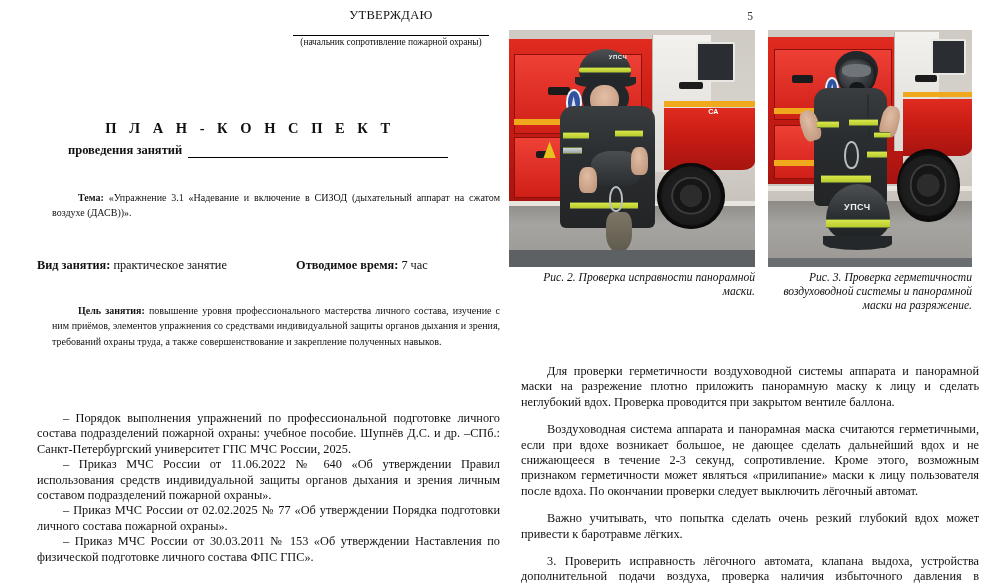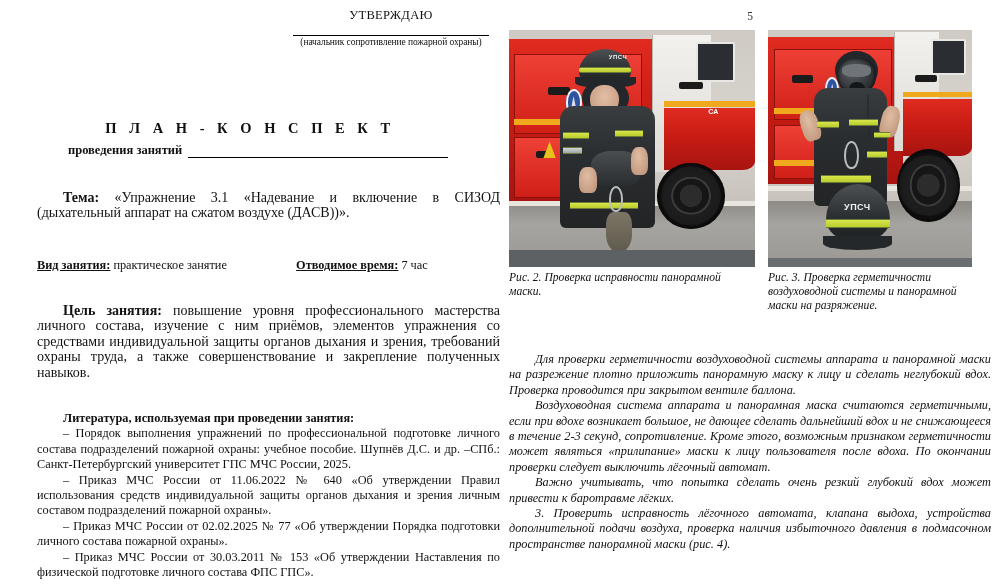--- a/index.html
+++ b/index.html
@@ -100,40 +100,40 @@
     border-bottom: 1px solid #000;
     height: 12px;
   }
 
   .body-left {
     position: absolute;
     left: 37px; top: 190px;
     width: 463px;
   }
   .para {
-    font-size: 14px;
+    font-size: 10px;
     line-height: 15.4px;
     text-align: justify;
-    margin: 0 0 0 0;
+    margin: 0 0 0 15px;
     text-indent: 26px;
     hyphens: none;
   }
   .para b { font-weight: bold; }
 
   .two-field {
     position: absolute;
     left: 37px; top: 258px;
     width: 463px;
     font-size: 12.3px;
   }
   .two-field .fl {
     display: inline-block;
     width: 256px;
   }
-  .two-field b { font-weight: bold; text-decoration: underline; }
+  .two-field b { font-weight: bold; }
 
   .lit-head {
     font-size: 12.3px;
     font-weight: bold;
     text-indent: 26px;
     line-height: 15.4px;
   }
   .lit-item {
     font-size: 12.3px;
     line-height: 15.4px;
@@ -326,37 +326,36 @@
     position: absolute;
     left: 9px; top: 271px;
     width: 482px;
     display: flex;
     gap: 13px;
   }
   .cap {
     font-style: italic;
     font-size: 11.6px;
     line-height: 14.2px;
-    text-align: left;
+    text-align: right;
   }
   .cap.one { width: 246px; }
   .cap.two { width: 204px; }
 
   .body-right {
     position: absolute;
     left: 9px; top: 352px;
     width: 482px;
   }
   .para-r {
     font-size: 12.3px;
     line-height: 15.4px;
     text-align: justify;
     text-indent: 26px;
-    margin: 0;
-    font-style: italic;
+    margin: 12px;
   }
 </style>
 </head>
 <body>
 
 <div class="page">
 
   <div class="col-left">
 
     <div class="approve-block">
@@ -393,21 +392,20 @@
     </div>
 
     <div style="position:absolute; left:37px; top:303px; width:463px;">
       <p class="para">
         <b>Цель занятия:</b>
         <span>повышение уровня профессионального мастерства личного состава, изучение с ним приёмов, элементов упражнения со средствами индивидуальной защиты органов дыхания и зрения, требований охраны труда, а также совершенствование и закрепление полученных навыков.</span>
       </p>
     </div>
 
     <div style="position:absolute; left:37px; top:411px; width:463px;">
-      <div class="lit-head">Литература, используемая при проведении занятия:</div>
       <div class="lit-item">– Порядок выполнения упражнений по профессиональной подготовке личного состава подразделений пожарной охраны: учебное пособие. Шупнёв Д.С. и др. –СПб.: Санкт-Петербургский университет ГПС МЧС России, 2025.</div>
       <div class="lit-item">– Приказ МЧС России от 11.06.2022 № 640 «Об утверждении Правил использования средств индивидуальной защиты органов дыхания и зрения личным составом подразделений пожарной охраны».</div>
       <div class="lit-item">– Приказ МЧС России от 02.02.2025 № 77 «Об утверждении Порядка подготовки личного состава пожарной охраны».</div>
       <div class="lit-item">– Приказ МЧС России от 30.03.2011 № 153 «Об утверждении Наставления по физической подготовке личного состава ФПС ГПС».</div>
     </div>
 
   </div>
 
   <div class="col-right">
 

